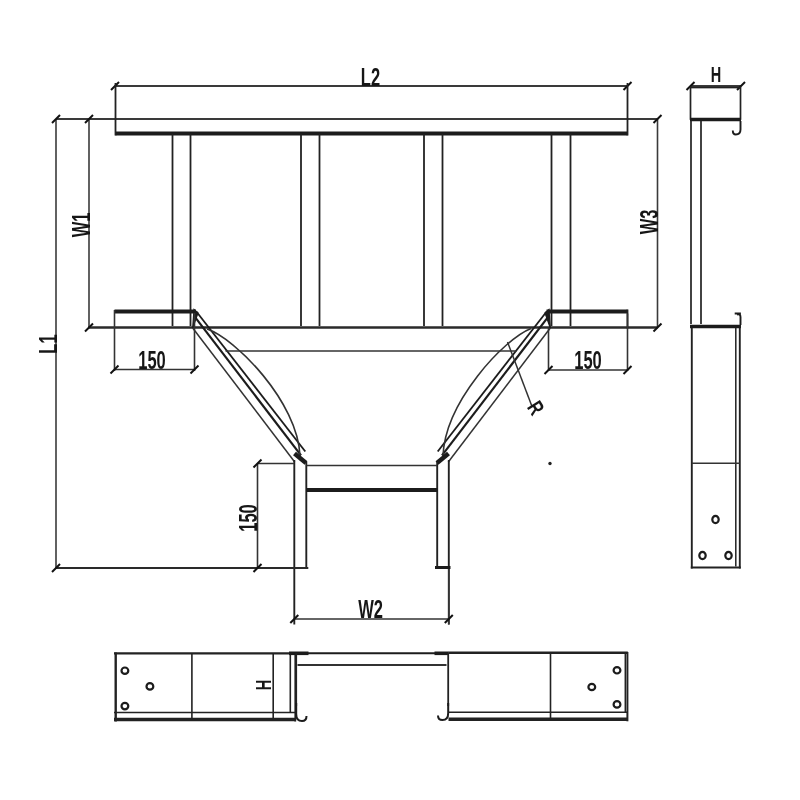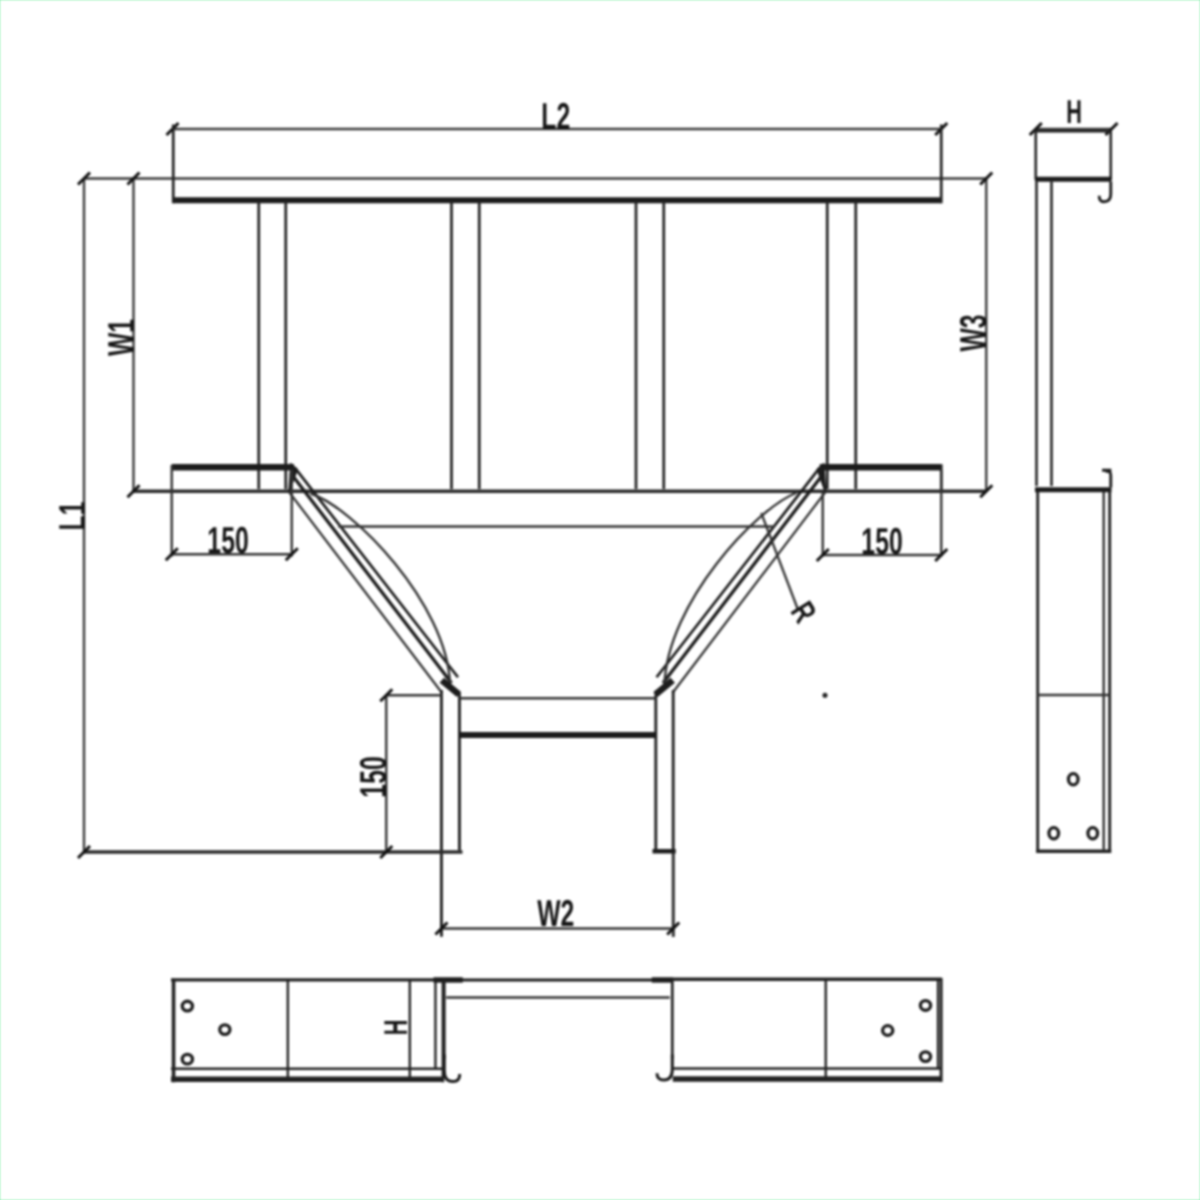--- a/index.html
+++ b/index.html
@@ -1,16 +1,16 @@
 <!DOCTYPE html>
 <html><head>
 <meta charset="utf-8">
 <style>
   html,body{margin:0;padding:0;background:#ffffff;}
-  .page{width:800px;height:800px;position:relative;background:#86efac;}
+  .page{width:800px;height:800px;position:relative;background:#0369a1;}
   svg{position:absolute;top:0;left:0;filter:blur(0.7px);}
   text{font-family:"Liberation Sans",sans-serif;font-weight:bold;fill:#161616;-webkit-font-smoothing:antialiased;}
 </style>
 </head>
 <body>
 <div class="page">
 <svg width="800" height="800" viewBox="0 0 800 800">
 
 <rect x="0" y="0" width="800" height="800" fill="#ffffff"></rect>
 

